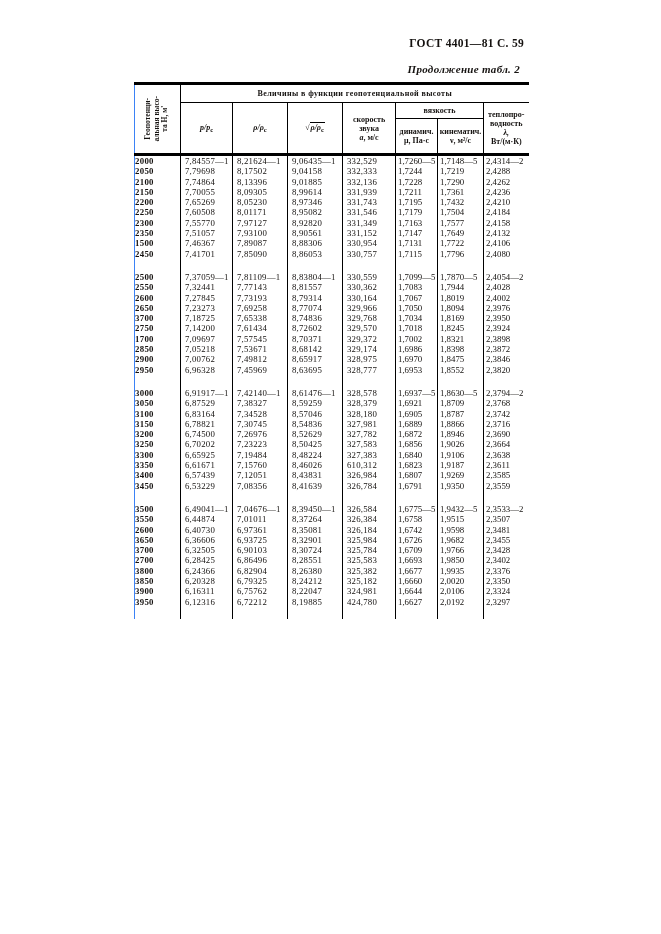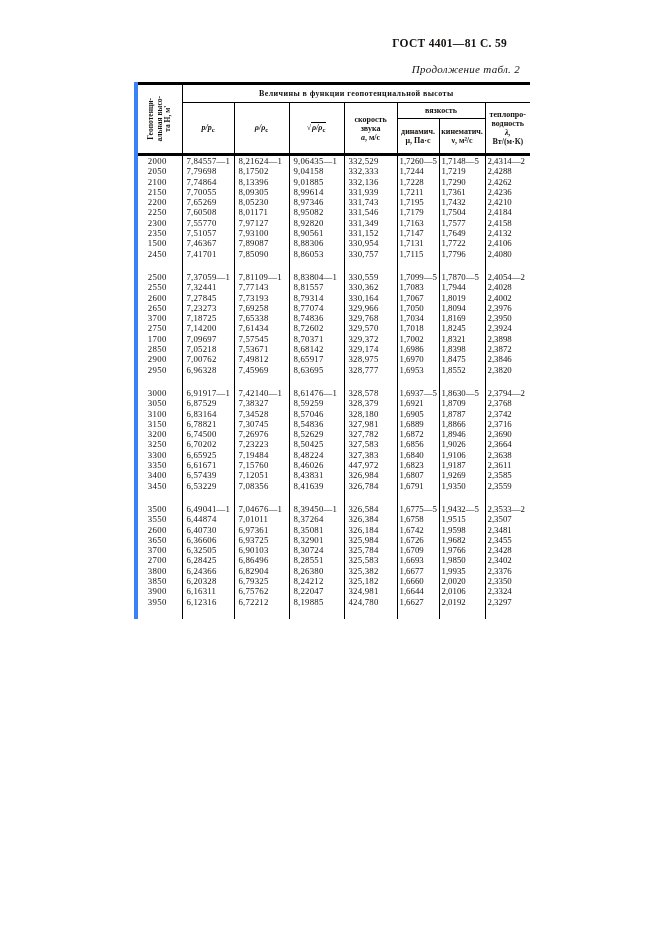--- a/index.html
+++ b/index.html
@@ -3,31 +3,31 @@
 <meta charset="utf-8">
 <style>
   html,body { margin:0; padding:0; }
   body {
     width:661px; height:934px; position:relative;
     background:#ffffff; color:#151210;
     font-family:"Liberation Serif", serif;
     -webkit-font-smoothing:antialiased;
   }
   .doc-ref {
-    position:absolute; top:37px; right:154px;
+    position:absolute; top:37px; right:137px;
     font-size:11.5px; font-weight:bold; letter-spacing:0.3px;
   }
   .continuation {
     position:absolute; top:63px; right:141px;
-    font-size:11px; font-weight:normal; font-style:italic; letter-spacing:0.3px;
+    font-size:11px; font-weight:bold; font-style:italic; letter-spacing:0.3px;
   }
   table.gost {
     position:absolute; left:134px; top:82px;
     width:394px; border-collapse:collapse; table-layout:fixed;
-    border-top:3px solid #000; border-left:4px solid #3b82f6;
+    border-top:3px solid #000; border-left:1px solid #3b82f6;
   }
   .gost th, .gost td { padding:0; margin:0; }
   .gost thead th {
     font-weight:bold; text-align:center; vertical-align:middle;
     font-size:8px; line-height:9px;
   }
   .bR { border-right:1px solid #000; }
   .bB { border-bottom:1px solid #000; }
   th.title-cell { height:17px; font-size:8.5px; letter-spacing:0.4px; }
   th.tier2 { height:50px;margin-left:16px; }
@@ -43,21 +43,21 @@
   .ratio { font-size:9.5px; font-weight:bold; }
   .it { font-style:italic; }
   .sub { font-size:6.5px; vertical-align:-2px; }
   .ovl { border-top:1px solid #000; padding:0 1px; display:inline-block; line-height:9px; }
   .unit-line { display:block; }
   .gost tbody td {
     font-size:8.8px; line-height:10.3px; height:10.3px;
     white-space:nowrap; overflow:visible;
   }
   .gost tbody tr.first-data td { border-top:3px solid #000; }
-  td.c-h { text-align:center; padding-right:5px; letter-spacing:0.3px; }
+  td.c-h { text-align:left; padding-right:5px; letter-spacing:0.3px;font-weight:bold; }
   td.c-num { text-align:left; padding-left:4px; letter-spacing:0.2px; }
   td.c-tight { padding-left:2px; letter-spacing:0; }
   tr.spacer td { height:13px; }
   tr.tail td { height:12px; }
 </style>
 </head>
 <body>
 
 <div class="doc-ref">ГОСТ 4401—81 С. 59</div>
 <div class="continuation">Продолжение табл. 2</div>
@@ -401,21 +401,21 @@
         <td class="c-num bR">327,383</td>
         <td class="c-num c-tight bR">1,6840</td>
         <td class="c-num c-tight bR">1,9106</td>
         <td class="c-num c-tight">2,3638</td>
       </tr>
       <tr>
         <td class="c-h bR">3350</td>
         <td class="c-num bR">6,61671</td>
         <td class="c-num bR">7,15760</td>
         <td class="c-num bR">8,46026</td>
-        <td class="c-num bR">447,972</td>
+        <td class="c-num bR">610,312</td>
         <td class="c-num c-tight bR">1,6823</td>
         <td class="c-num c-tight bR">1,9187</td>
         <td class="c-num c-tight">2,3611</td>
       </tr>
       <tr>
         <td class="c-h bR">3400</td>
         <td class="c-num bR">6,57439</td>
         <td class="c-num bR">7,12051</td>
         <td class="c-num bR">8,43831</td>
         <td class="c-num bR">326,984</td>

